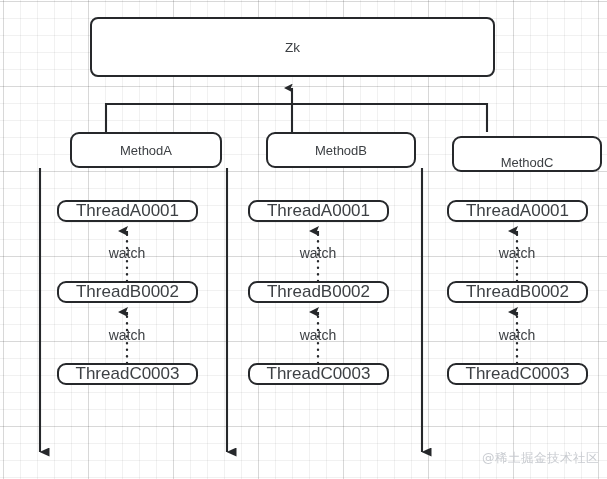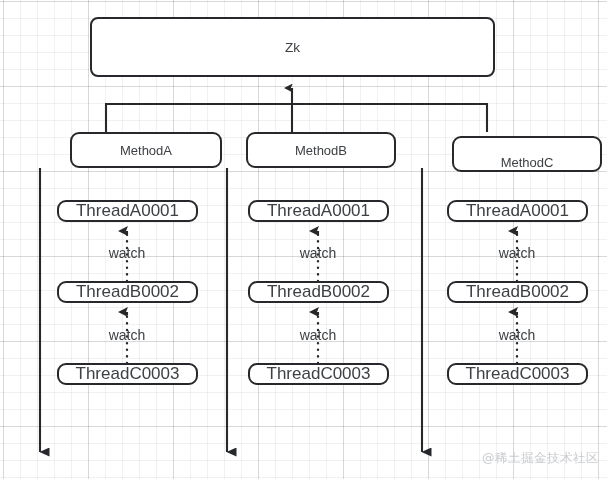--- a/index.html
+++ b/index.html
@@ -131,21 +131,21 @@
     </g>
   </svg>
 
   <div class="node node-zk" style="left:90px; top:17px; width:405px; height:60px;">
     <span>Zk</span>
   </div>
 
   <div class="node node-method" style="left:30px; top:132px; width:152px; height:36px;">
     <span>MethodA</span>
   </div>
-  <div class="node node-method" style="left:206px; top:132px; width:150px; height:36px;">
+  <div class="node node-method" style="left:226px; top:132px; width:150px; height:36px;">
     <span>MethodB</span>
   </div>
   <div class="node node-method" style="left:412px; top:136px; width:150px; height:36px;align-items:flex-end;">
     <span>MethodC</span>
   </div>
 
   <div class="node node-thread" style="left:57px; top:200px; width:141px; height:22px;">
     <span>ThreadA0001</span>
   </div>
   <div class="node node-thread" style="left:57px; top:281px; width:141px; height:22px;">

